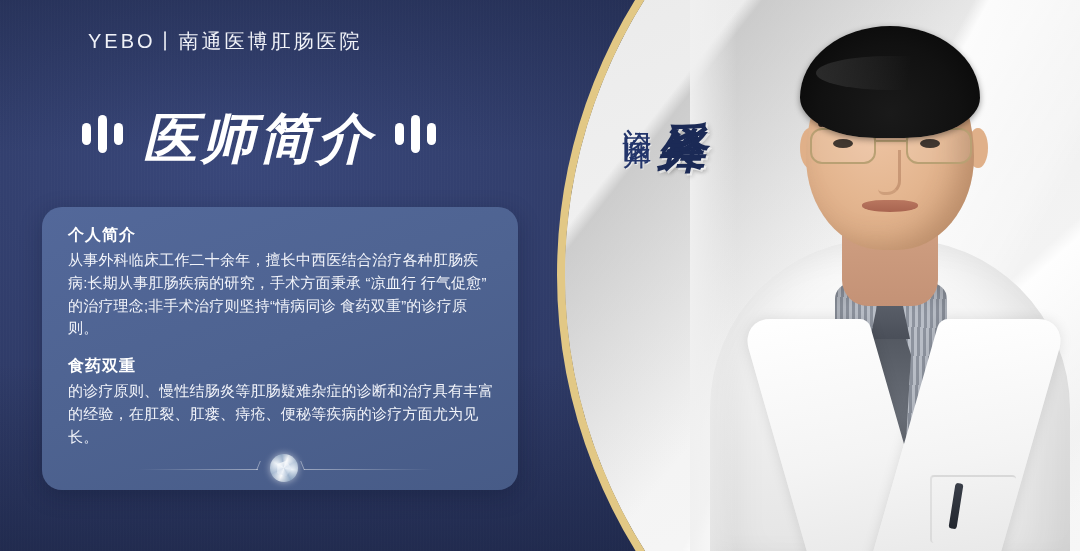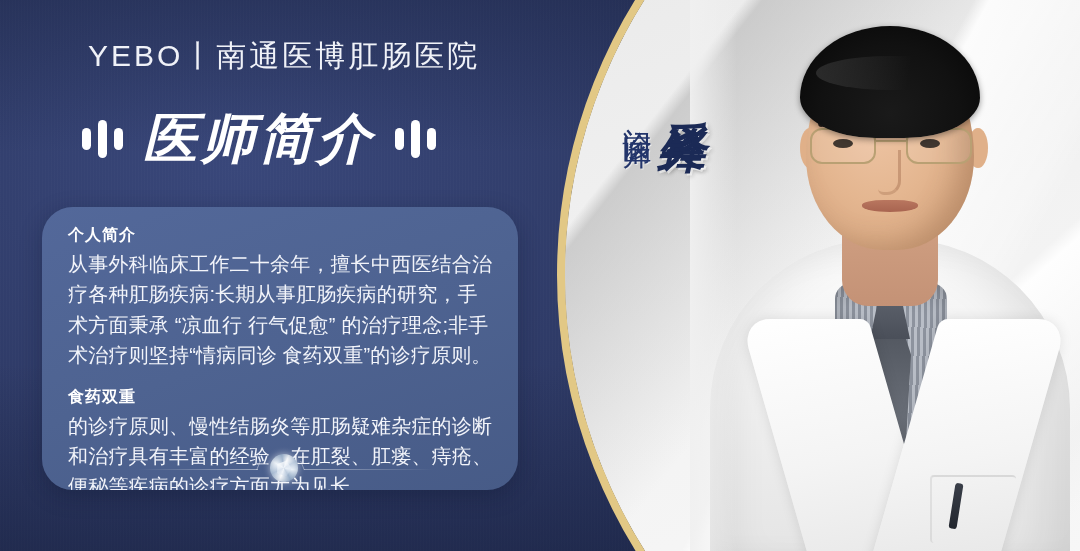--- a/index.html
+++ b/index.html
@@ -237,35 +237,35 @@
     color: #23356b;
     line-height: 1.05;
     margin-top: 22px;
     text-shadow: 1px 1px 0 rgba(255,255,255,.5);
   }
 
   
   .brand {
     position: absolute;
     left: 88px;
-    top: 36px;
-    font-size: 30px;
+    top: 28px;
+    font-size: 20px;
     letter-spacing: 3px;
     color: #f0f2f8;
     font-weight: 400;
     white-space: nowrap;
   }
 
   
   .title-row {
     position: absolute;
     left: 82px;
     top: 112px;
     display: flex;
-    align-items: center;
+    align-items: flex-start;
     gap: 20px;
   }
   .tick-group {
     display: flex;
     align-items: center;
     gap: 7px;
     height: 44px;
   }
   .tick {
     width: 9px;
@@ -285,35 +285,35 @@
     white-space: nowrap;
   }
 
   
   .card {
     position: absolute;
     left: 42px;
     top: 207px;
     width: 476px;
     height: 283px;
-    border-radius: 31px;
+    border-radius: 20px;
     background: linear-gradient(160deg, #53689a 0%, #4e6391 48%, #475b87 100%);
     box-shadow: 0 6px 22px rgba(12,18,40,.28);
     overflow: hidden;
   }
   .card-inner { padding: 18px 24px 0 26px; }
   .sec-head {
     font-size: 16px;
     font-weight: 700;
     color: #ffffff;
     letter-spacing: 1px;
     margin-bottom: 3px;
   }
   .sec-body {
-    font-size: 20px;
+    font-size: 15px;
     line-height: 1.52;
     color: #f2f4fa;
     letter-spacing: .2px;
   }
   .sec-gap { height: 16px; }
 
   .card-foot {
     position: absolute;
     left: 0; right: 0; bottom: 14px;
     height: 22px;

